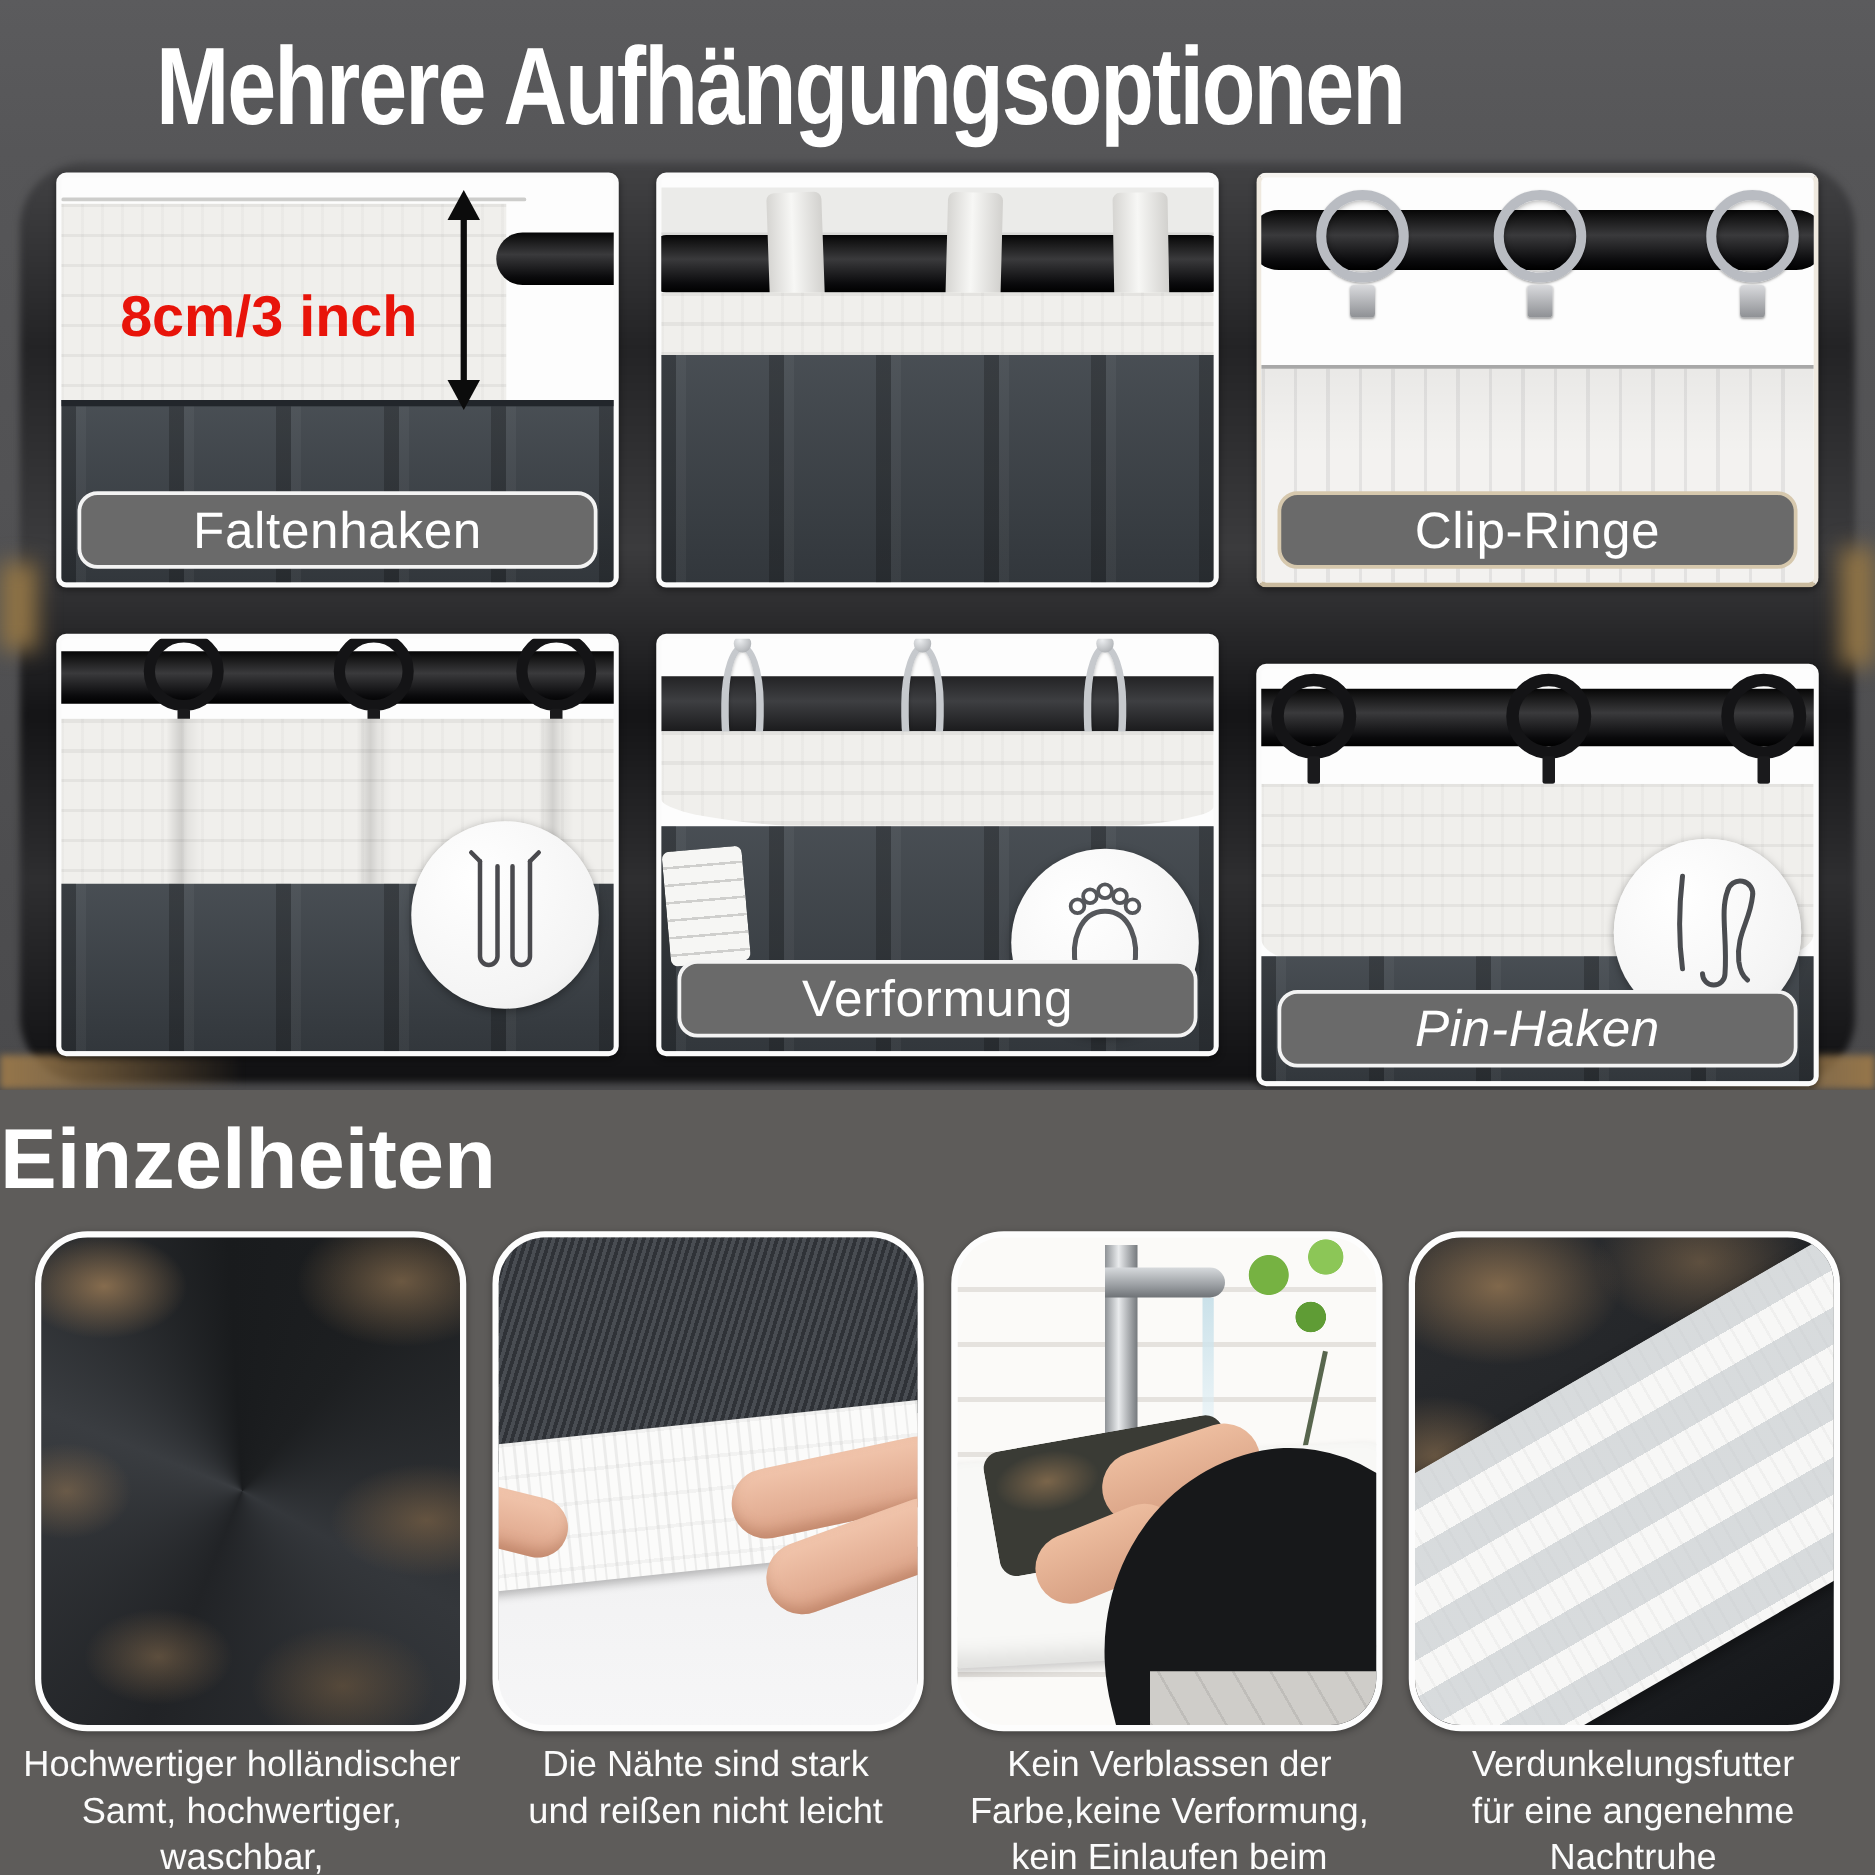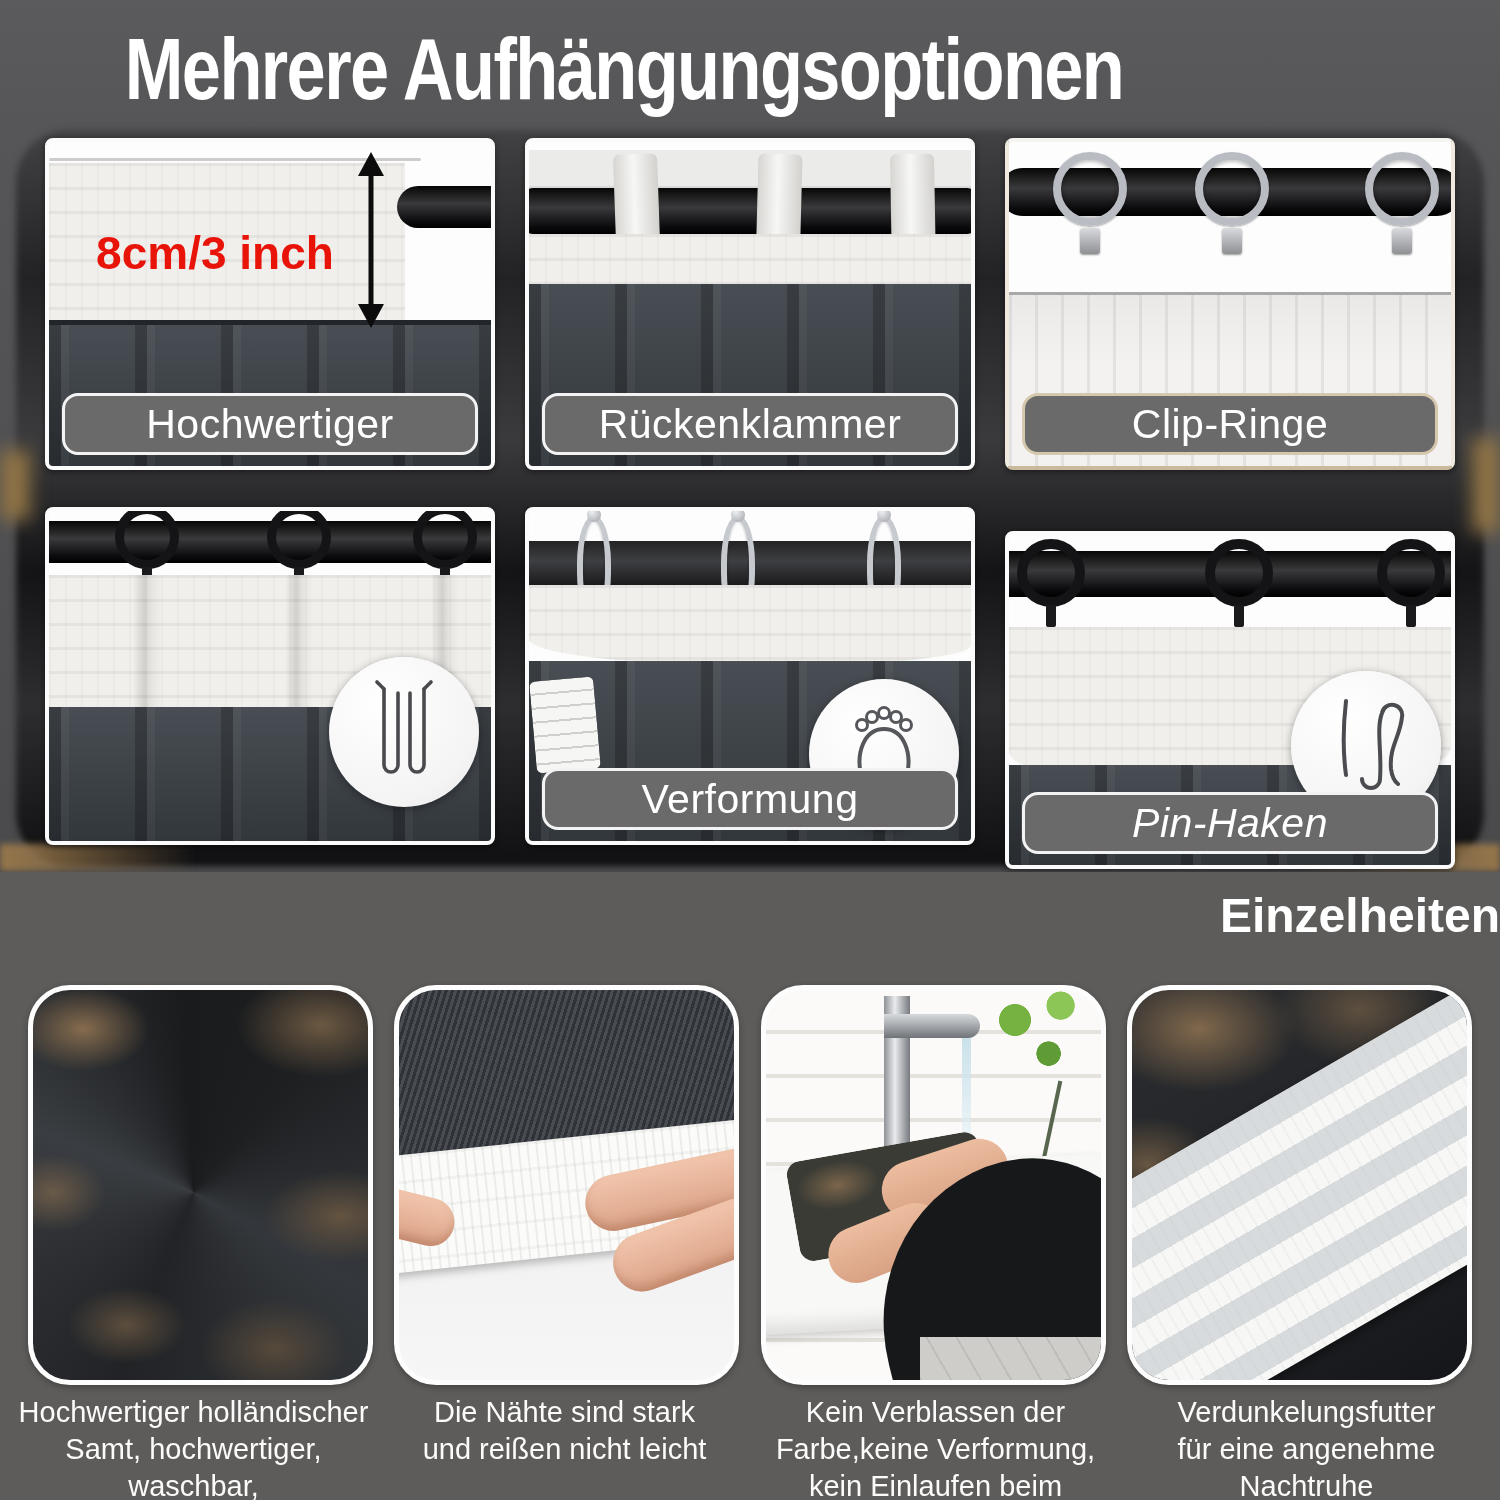--- a/index.html
+++ b/index.html
@@ -100,21 +100,21 @@
   .s6-r1{top:4px;left:8px;width:68px;height:68px;border-width:10px;}
   .s6-r2{top:4px;left:196px;width:68px;height:68px;border-width:10px;}
   .s6-r3{top:4px;left:368px;width:68px;height:68px;border-width:10px;}
   .s6-st1{top:70px;left:37px;} .s6-st2{top:70px;left:225px;} .s6-st3{top:70px;left:397px;}
   .s6-tape{top:92px;height:146px;border-bottom-left-radius:60px 22px;border-bottom-right-radius:80px 26px;}
   .s6-curtain{top:230px;}
   .s6-inset{right:10px;top:136px;}
 
   
   .bottom-section{position:relative;width:1500px;height:628px;background:#5e5c5a;}
-  .details-title{position:absolute;top:16px;left:0;width:100%;text-align:right;color:#ffffff;font-weight:bold;font-size:48px;letter-spacing:0;}
+  .details-title{position:absolute;top:16px;left:0;width:100%;text-align:left;color:#ffffff;font-weight:bold;font-size:68px;letter-spacing:0;}
   .details-images{position:absolute;top:113px;left:28px;right:28px;display:flex;justify-content:space-between;}
   .photo{position:relative;width:345px;height:400px;border:5px solid #fdfdfd;border-radius:42px;overflow:hidden;background:#2a2c2e;box-shadow:0 2px 6px rgba(0,0,0,.3);}
   .details-captions{position:absolute;top:522px;left:8px;right:8px;display:flex;justify-content:space-between;}
   .caption{width:372px;color:#fbfbfb;font-size:29px;line-height:1.27;text-align:center;white-space:pre-line;}
 
   
   .d1{background-color:#26282b;
     background-image:
       radial-gradient(95px 60px at 15% 10%,rgba(150,119,83,.85),rgba(0,0,0,0) 70%),
       radial-gradient(120px 75px at 86% 9%,rgba(150,119,83,.65),rgba(0,0,0,0) 70%),
@@ -192,36 +192,33 @@
       <div class="rod s1-rod"></div>
       <div class="s1-red">8cm/3 inch</div>
       <svg class="s1-arrow" viewBox="0 0 44 180">
         <line x1="22" y1="16" x2="22" y2="164" stroke="#0c0c0c" stroke-width="5"></line>
         <polygon points="22,2 9,26 35,26" fill="#0c0c0c"></polygon>
         <polygon points="22,178 9,154 35,154" fill="#0c0c0c"></polygon>
       </svg>
       <div class="curtain s1-curtain"></div>
     </div>
     <div class="pill">
-      <span>Hochwertiger</span>
+      <span>Faltenhaken</span>
     </div>
   </div>
 
   <div class="panel" id="p2">
     <div class="scene">
       <div class="s2-headertop"></div>
       <div class="rod s2-rod"></div>
       <div class="tab s2-tab1"></div>
       <div class="tab s2-tab2"></div>
       <div class="tab s2-tab3"></div>
       <div class="tape s2-tape"></div>
       <div class="curtain s2-curtain"></div>
-    </div>
-    <div class="pill">
-      <span>Rückenklammer</span>
     </div>
   </div>
 
   <div class="panel tan" id="p3">
     <div class="scene">
       <div class="rod s3-rod"></div>
       <div class="ring-silver s3-r1"></div>
       <div class="ring-silver s3-r2"></div>
       <div class="ring-silver s3-r3"></div>
       <div class="clip s3-c1"></div>

